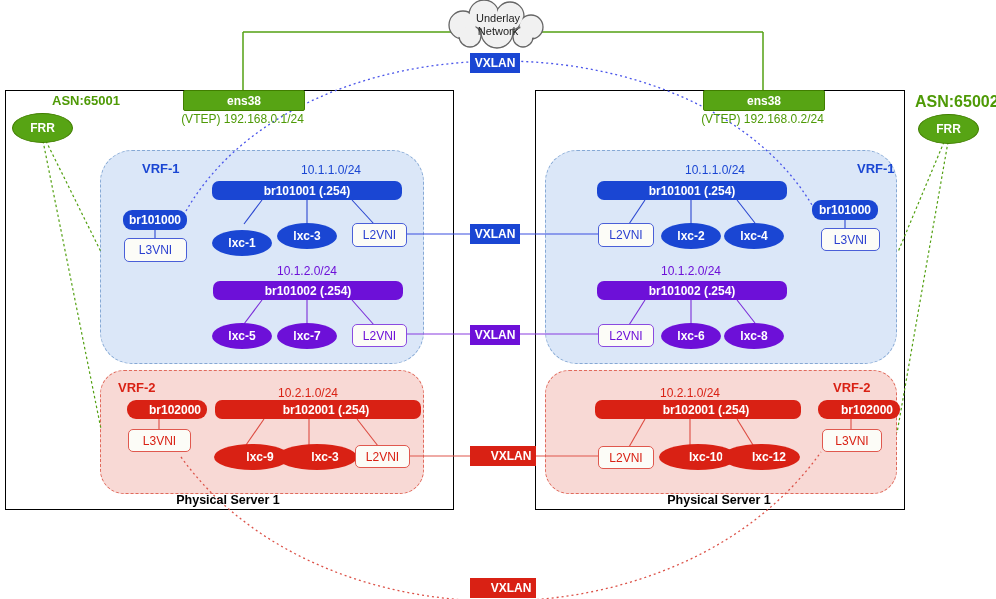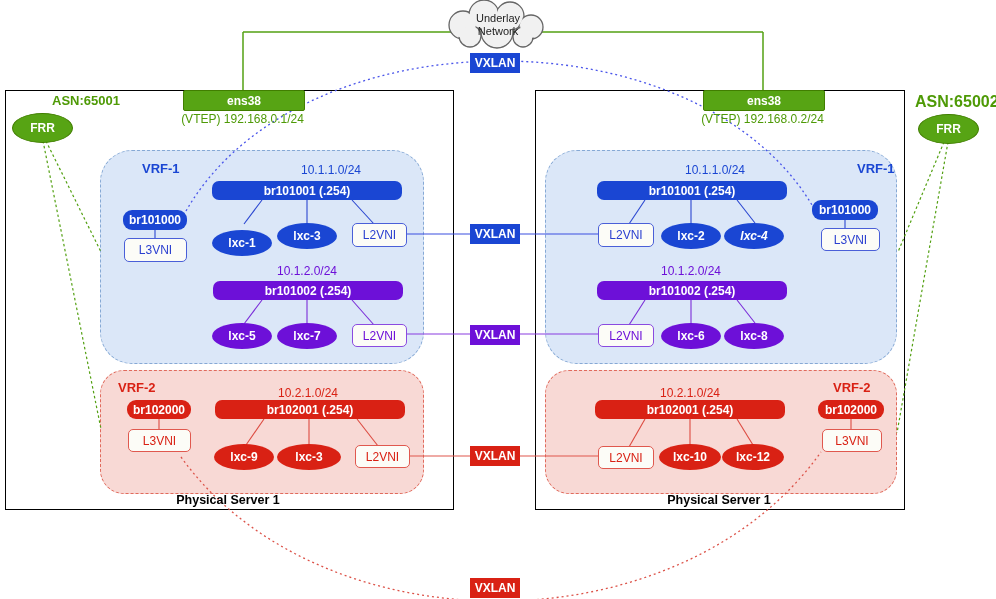--- a/index.html
+++ b/index.html
@@ -15,21 +15,21 @@
   .bold{font-weight:bold;}
   .c-green{color:#4e9a06;}
   .c-blue{color:#1a46d3;margin-left:24px;}
   .c-purple{color:#6d10d8;}
   .c-red{color:#d92114;}
   .bar{position:absolute;height:19px;border-radius:7px;color:#fff;font-weight:bold;font-size:12px;z-index:3;}
   .pill{position:absolute;height:26px;border-radius:50%;color:#fff;font-weight:bold;font-size:12px;z-index:3;}
   .chip{position:absolute;border-radius:9px;color:#fff;font-weight:bold;font-size:12px;z-index:3;}
   .fill-blue{background:#1a46d3;}
   .fill-purple{background:#6d10d8;}
-  .fill-red{background:#d92114;}
+  .fill-red{background:#d92114;padding-left:16px;}
   .fill-green{background:#57a414;border:1.5px solid #417e00;}
   .vni{position:absolute;background:#fcfcf7;border:1.5px solid;border-radius:5px;font-size:12px;z-index:3;}
   .vni.b{border-color:#4a5fd8;color:#2a3fd0;}
   .vni.p{border-color:#8a4ae0;color:#6d10d8;}
   .vni.r{border-color:#e0584e;color:#d92114;}
   .vxlan{position:absolute;width:50px;height:20px;color:#fff;font-weight:bold;font-size:12px;z-index:4;}
   .ellipse{border-radius:50%;}
 </style>
 </head>
 <body>
@@ -174,21 +174,21 @@
   <div class="t ctr c-green" style="left:690px;top:112px;width:145px;font-size:12px;">(VTEP) 192.168.0.2/24</div>
 
   <div class="t bold c-blue" style="left:833px;top:161px;font-size:13px;">VRF-1</div>
   <div class="chip ctr fill-blue" style="left:812px;top:200px;width:66px;height:20px;">br101000</div>
   <div class="vni b ctr" style="left:821px;top:228px;width:57px;height:21px;">L3VNI</div>
 
   <div class="t ctr c-blue" style="left:641px;top:163px;width:100px;">10.1.1.0/24</div>
   <div class="bar ctr fill-blue" style="left:597px;top:181px;width:190px;">br101001 (.254)</div>
   <div class="vni b ctr" style="left:598px;top:223px;width:54px;height:22px;">L2VNI</div>
   <div class="pill ctr fill-blue" style="left:661px;top:223px;width:60px;">lxc-2</div>
-  <div class="pill ctr fill-blue" style="left:724px;top:223px;width:60px;font-style:italic;">lxc-4</div>
+  <div class="pill ctr fill-blue" style="left:724px;top:223px;width:60px;">lxc-4</div>
 
   <div class="t ctr c-purple" style="left:641px;top:264px;width:100px;">10.1.2.0/24</div>
   <div class="bar ctr fill-purple" style="left:597px;top:281px;width:190px;">br101002 (.254)</div>
   <div class="vni p ctr" style="left:598px;top:324px;width:54px;height:21px;">L2VNI</div>
   <div class="pill ctr fill-purple" style="left:661px;top:323px;width:60px;">lxc-6</div>
   <div class="pill ctr fill-purple" style="left:724px;top:323px;width:60px;">lxc-8</div>
 
   <div class="t bold c-red" style="left:833px;top:380px;font-size:13px;">VRF-2</div>
   <div class="chip ctr fill-red" style="left:818px;top:400px;width:66px;height:19px;">br102000</div>
   <div class="vni r ctr" style="left:822px;top:429px;width:58px;height:21px;">L3VNI</div>

